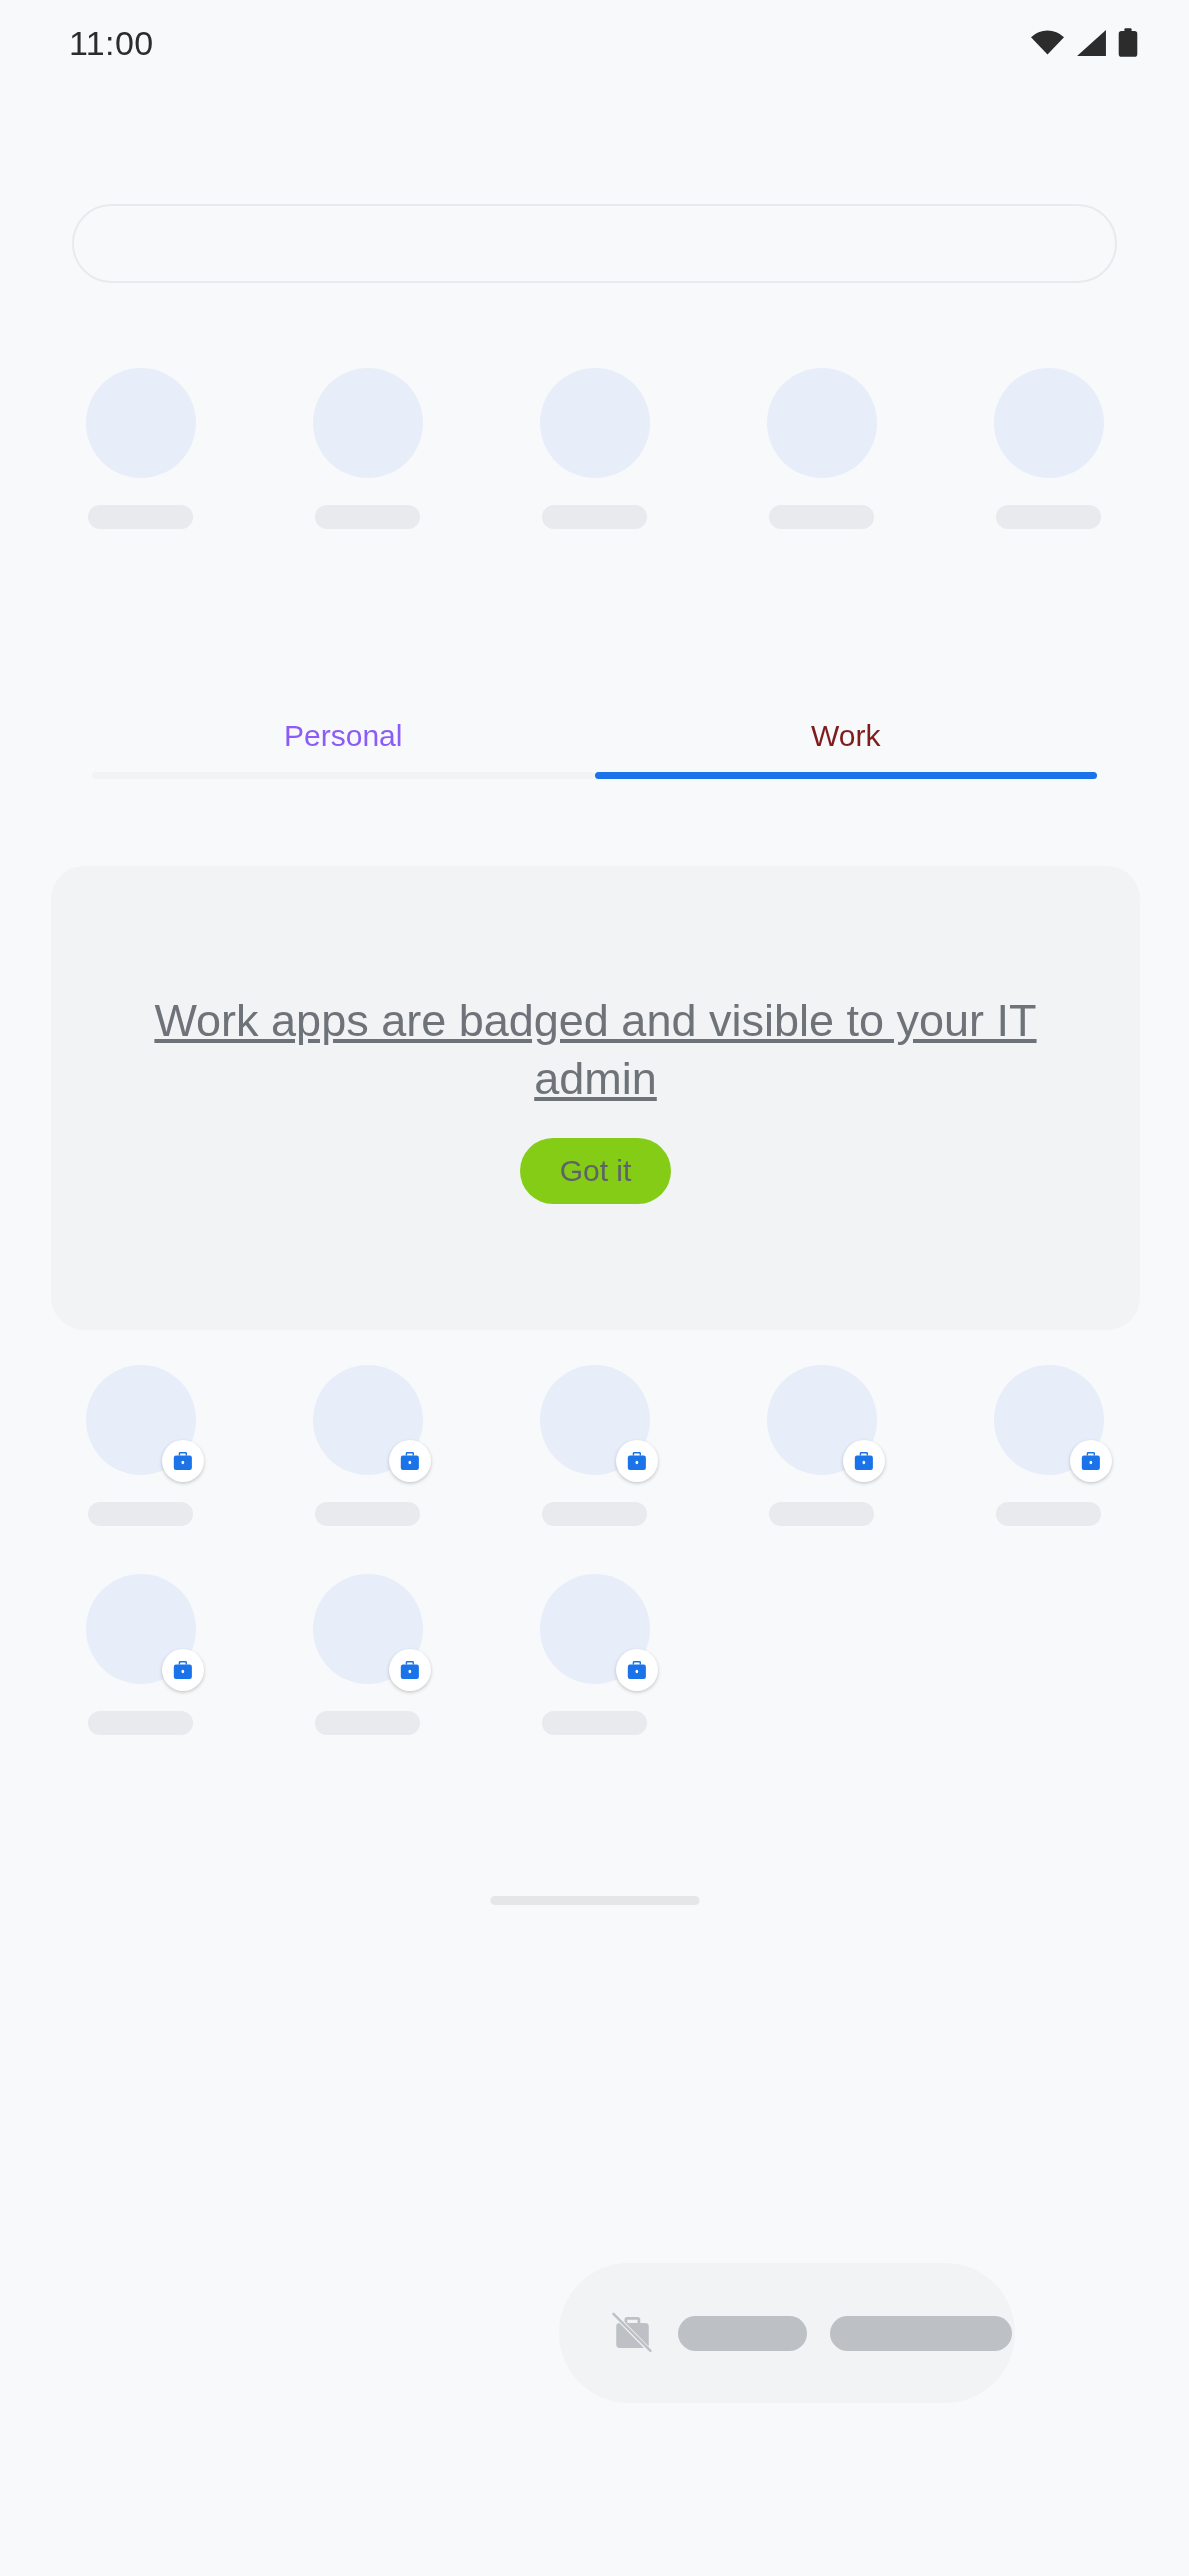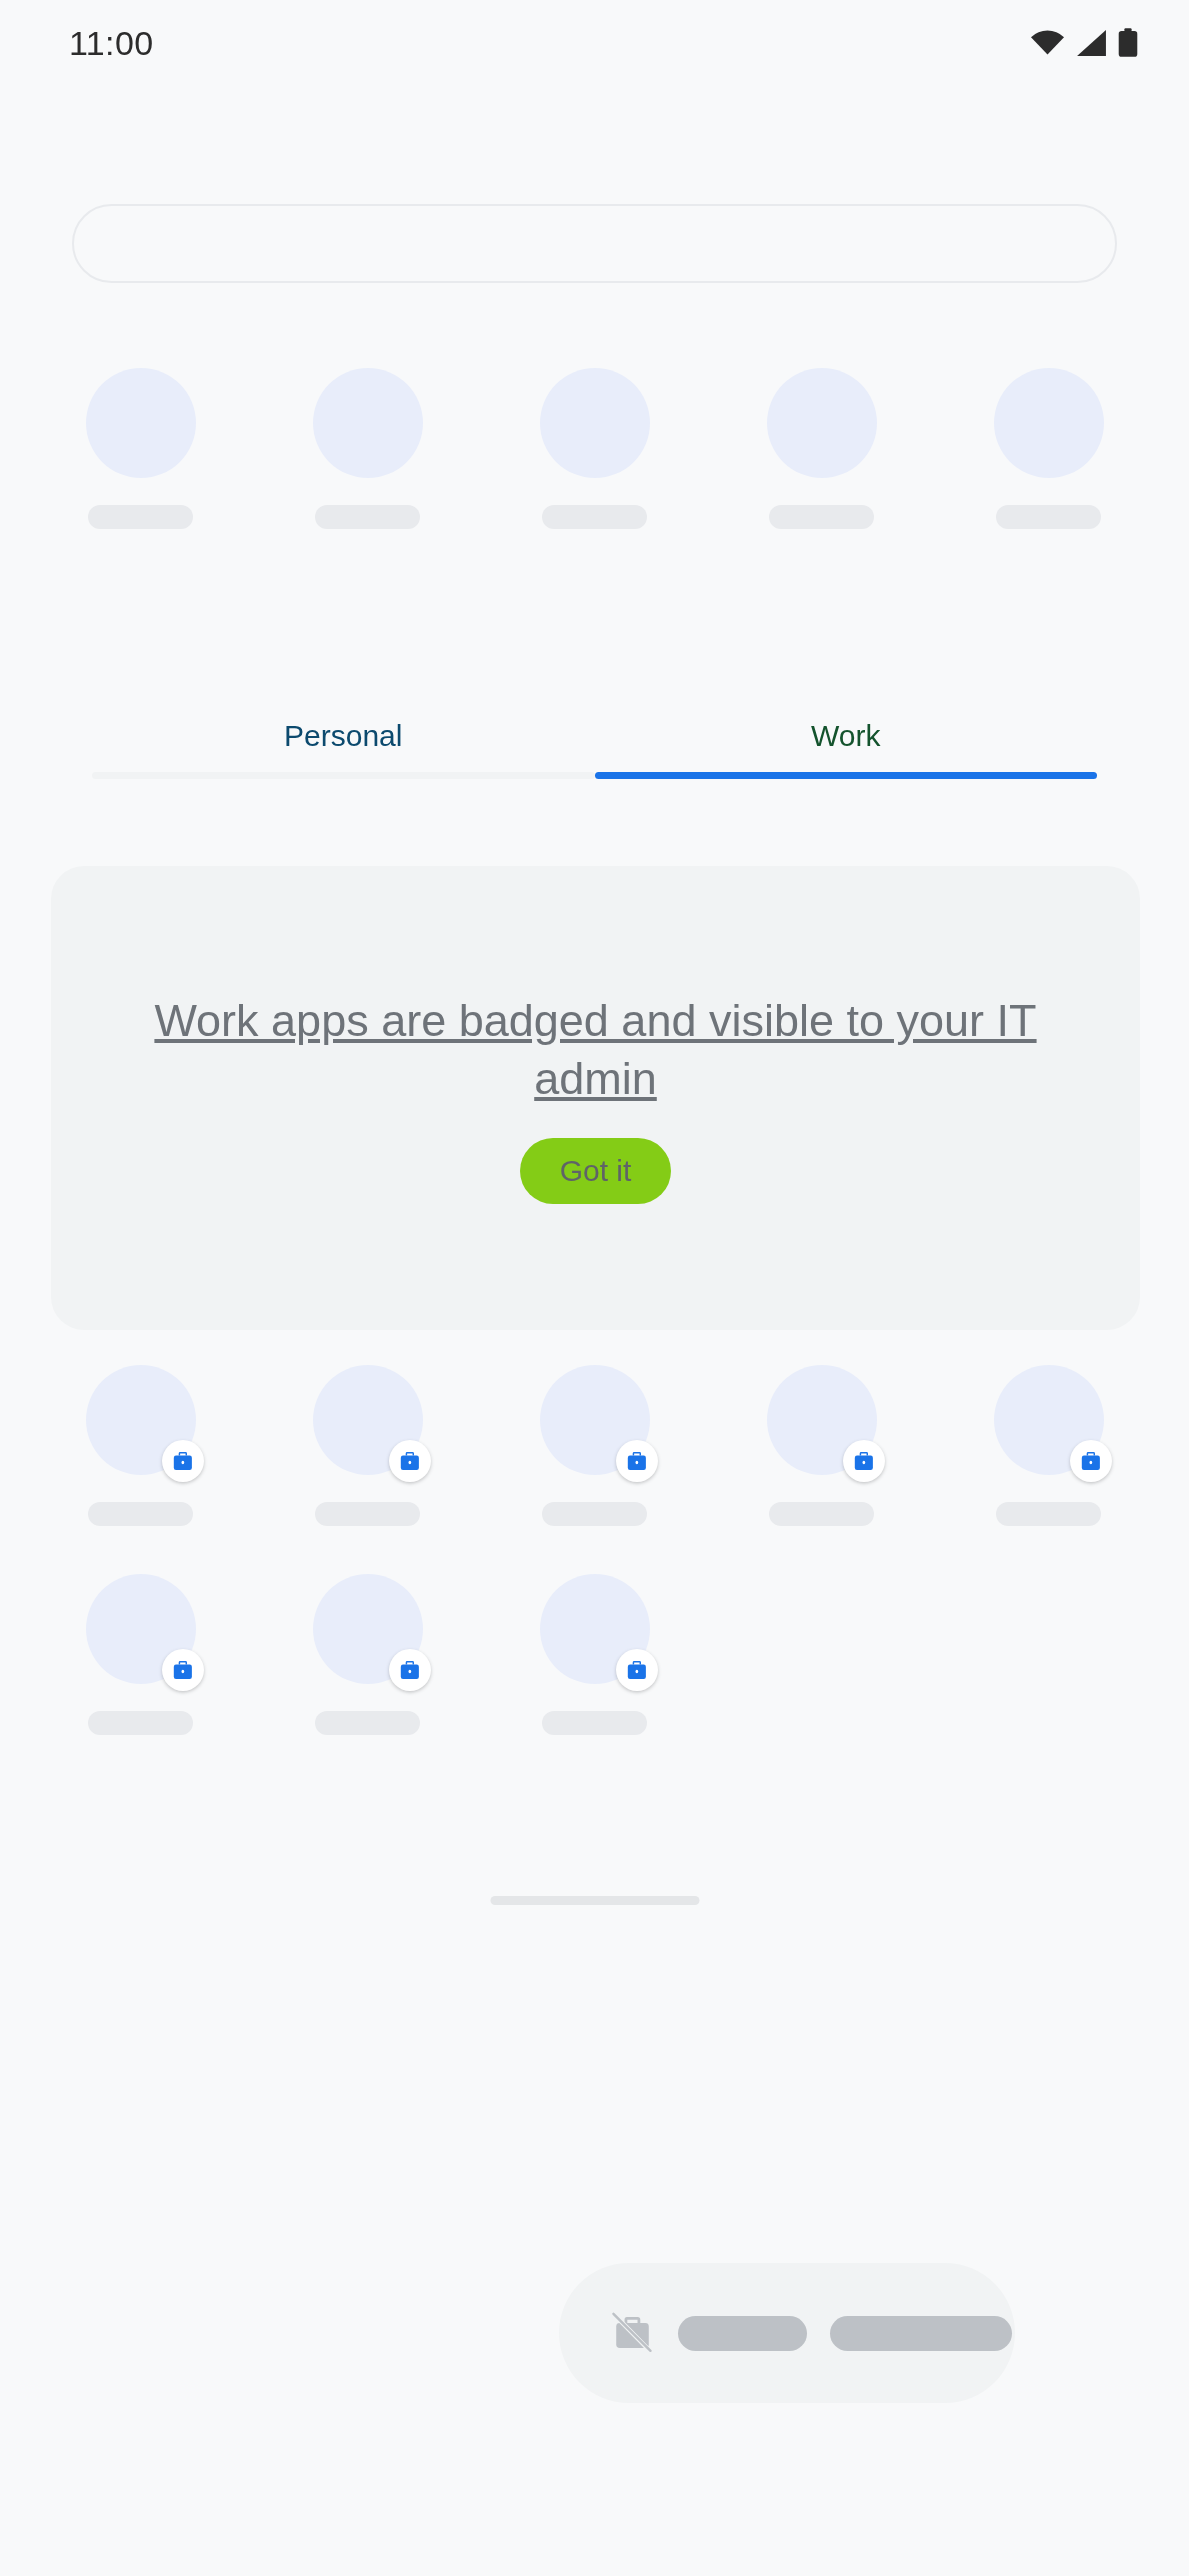--- a/index.html
+++ b/index.html
@@ -133,22 +133,22 @@
     height: 72px;
   }
   .tab {
     flex: 1;
     display: flex;
     align-items: center;
     justify-content: center;
     font-size: 30px;
     cursor: pointer;
   }
-  .tab.inactive { color: #0c4a6e; }
-  .tab.active    { color: #14532d; }
+  .tab.inactive { color: #8b5cf6; }
+  .tab.active    { color: #7f1d1d; }
   .tab-track {
     position: relative;
     width: 100%;
     height: 6.5px;
     display: flex;
   }
   .tab-track .seg { flex: 1; height: 6.5px; border-radius: 4.3px; }
   .tab-track .seg.off { background: #f1f3f4; }
   .tab-track .seg.on  { background: #1a73e8; }
 

